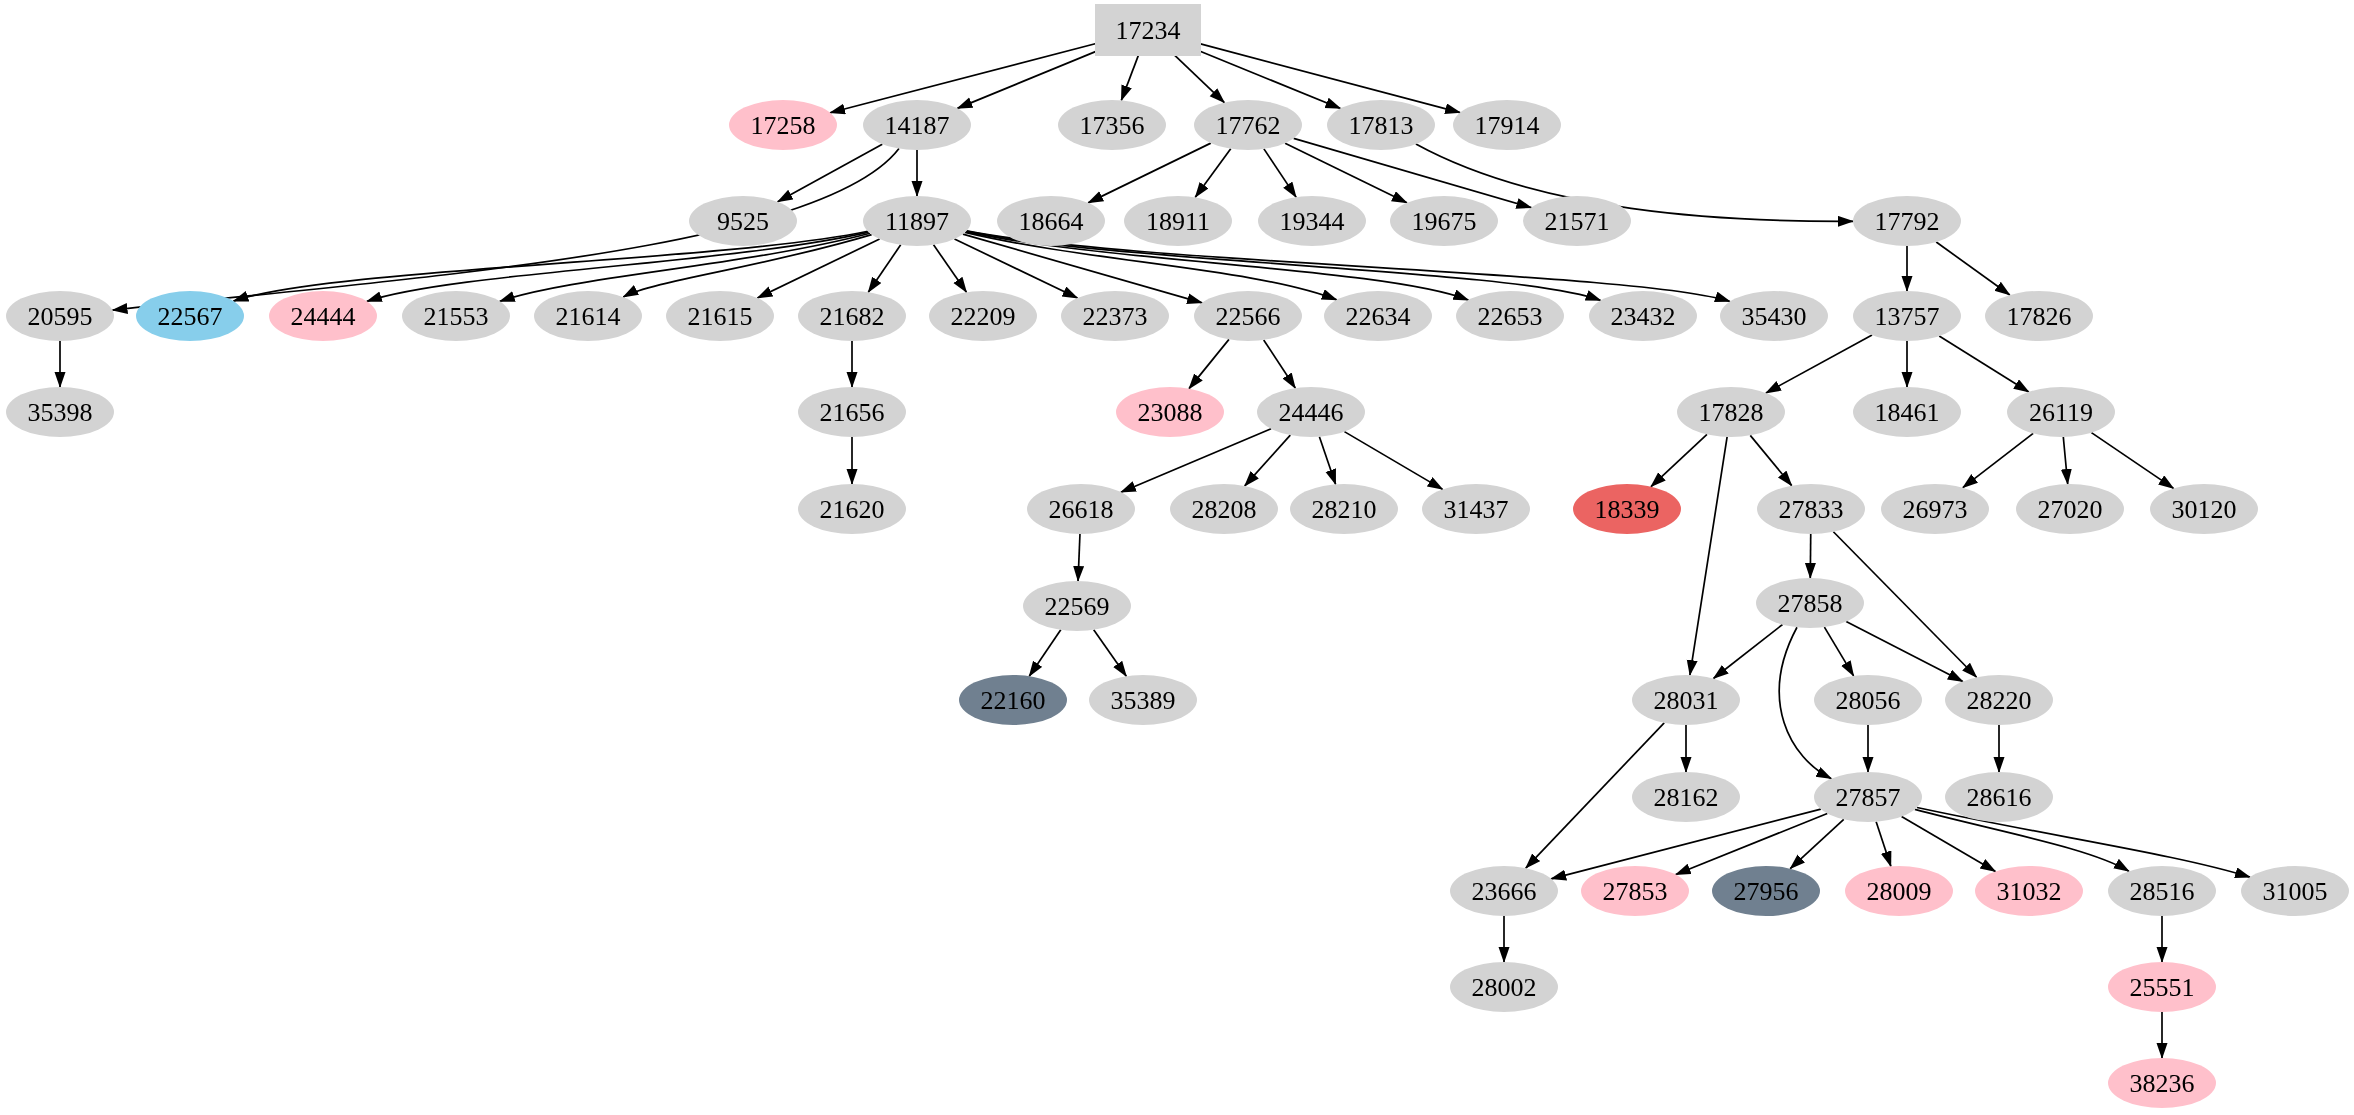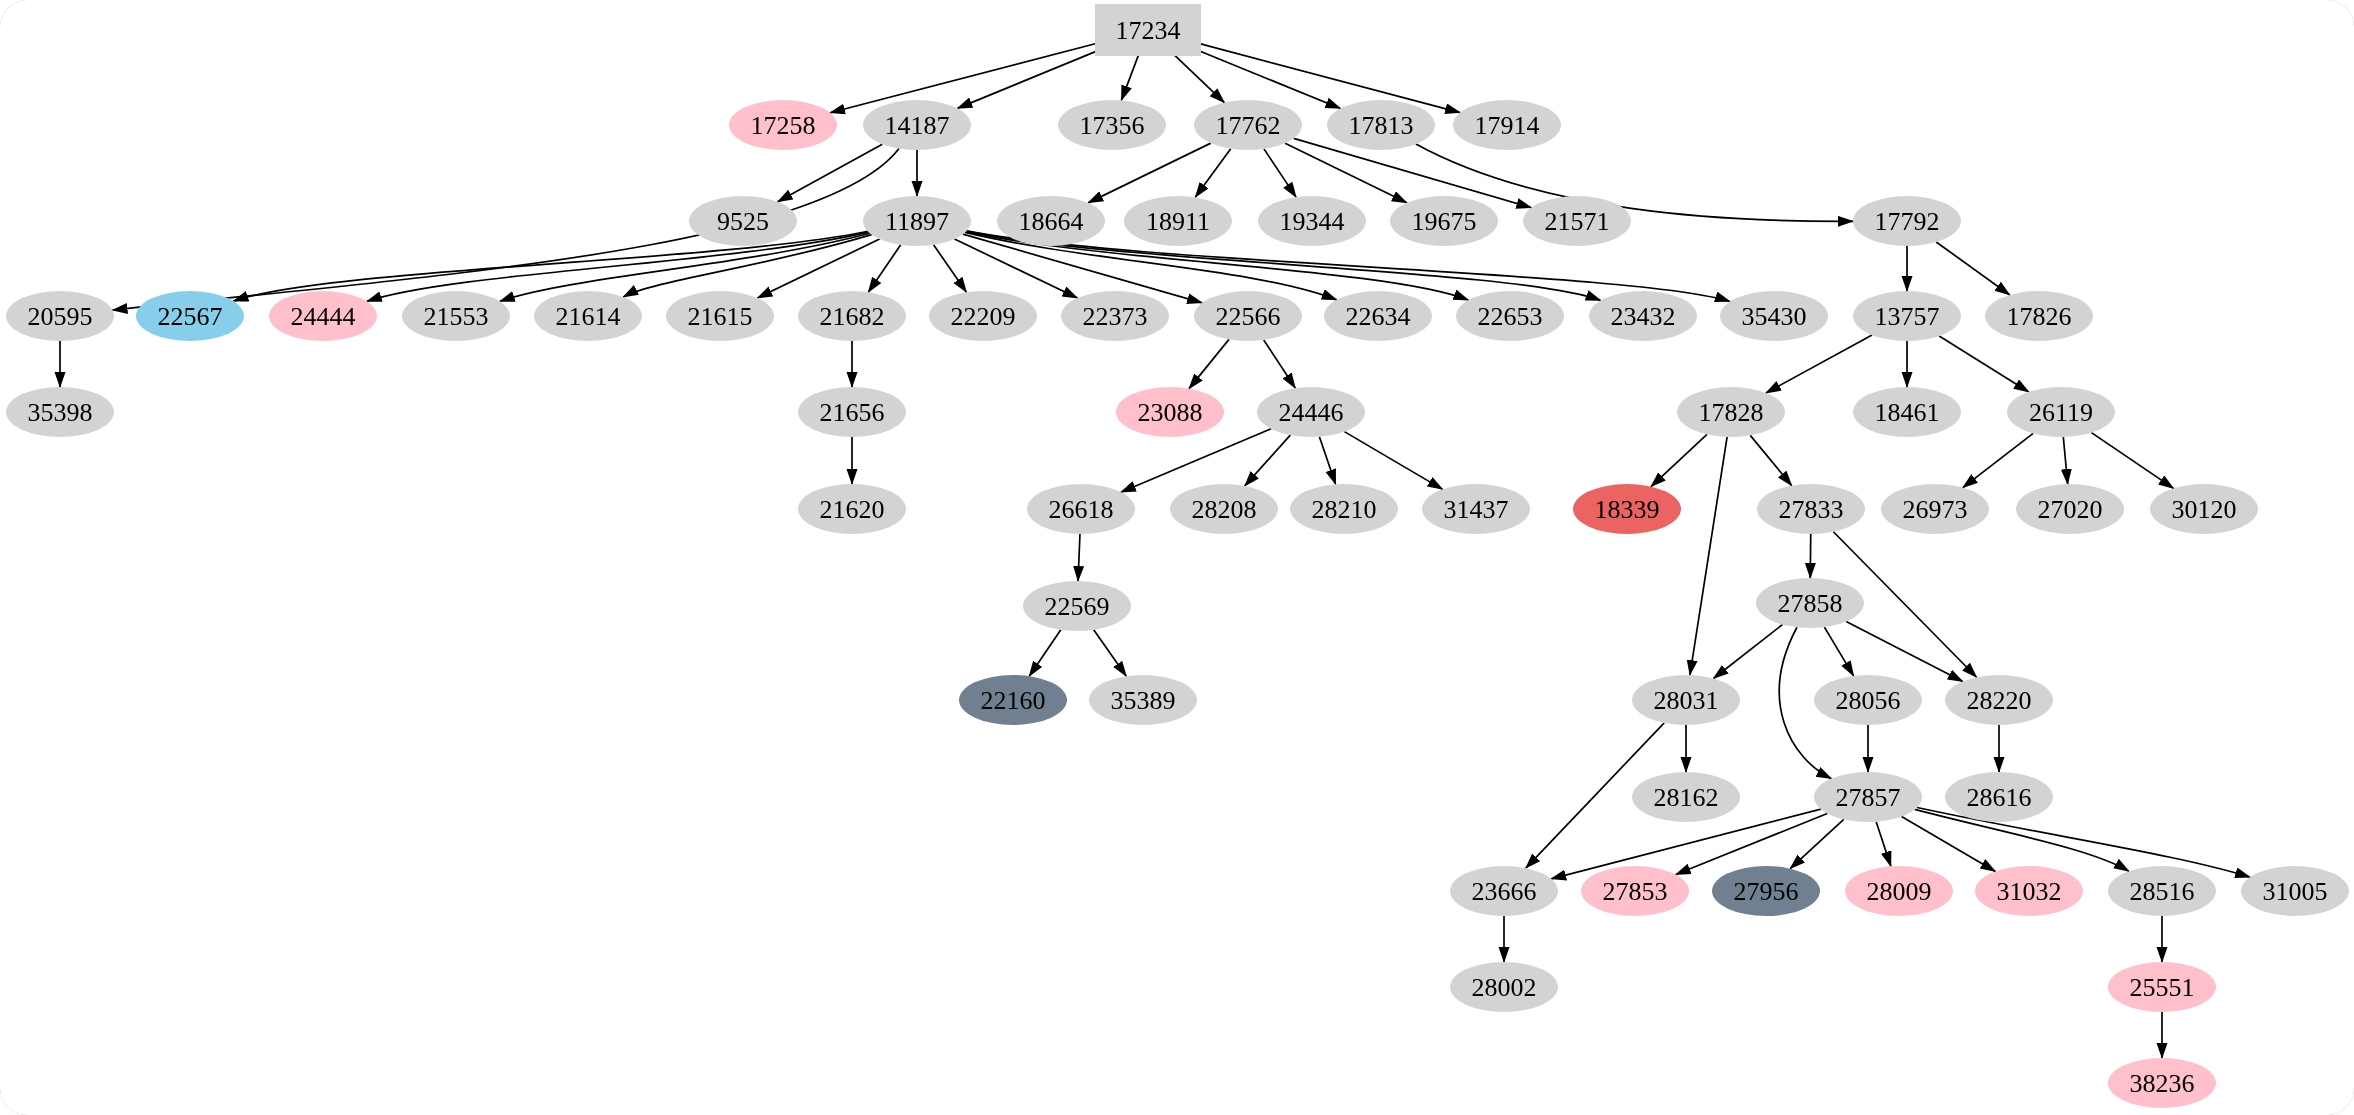--- a/index.html
+++ b/index.html
@@ -1,16 +1,16 @@
 <!DOCTYPE html>
 <html><head>
 <meta charset="utf-8">
 <style>
   html,body{margin:0;padding:0;background:#ffffff;}
-  .canvas-wrap{width:2354px;height:1115px;background:#a3a3a3;overflow:hidden;border-radius:27px;}
+  .canvas-wrap{width:2354px;height:1115px;background:#a3a3a3;overflow:hidden;}
   svg text{font-family:"Liberation Serif","DejaVu Serif",serif;font-size:26px;fill:#000000;}
   svg path.edge{fill:none;stroke:#000000;stroke-width:1.7px;}
   svg .node-shape{stroke:none;}
 </style>
 </head>
 <body>
 
 <div class="canvas-wrap">
   <svg id="graph" xmlns="http://www.w3.org/2000/svg" width="2354" height="1115" viewBox="0 0 2354 1115" style="background: rgb(255, 255, 255);">
       <defs>

